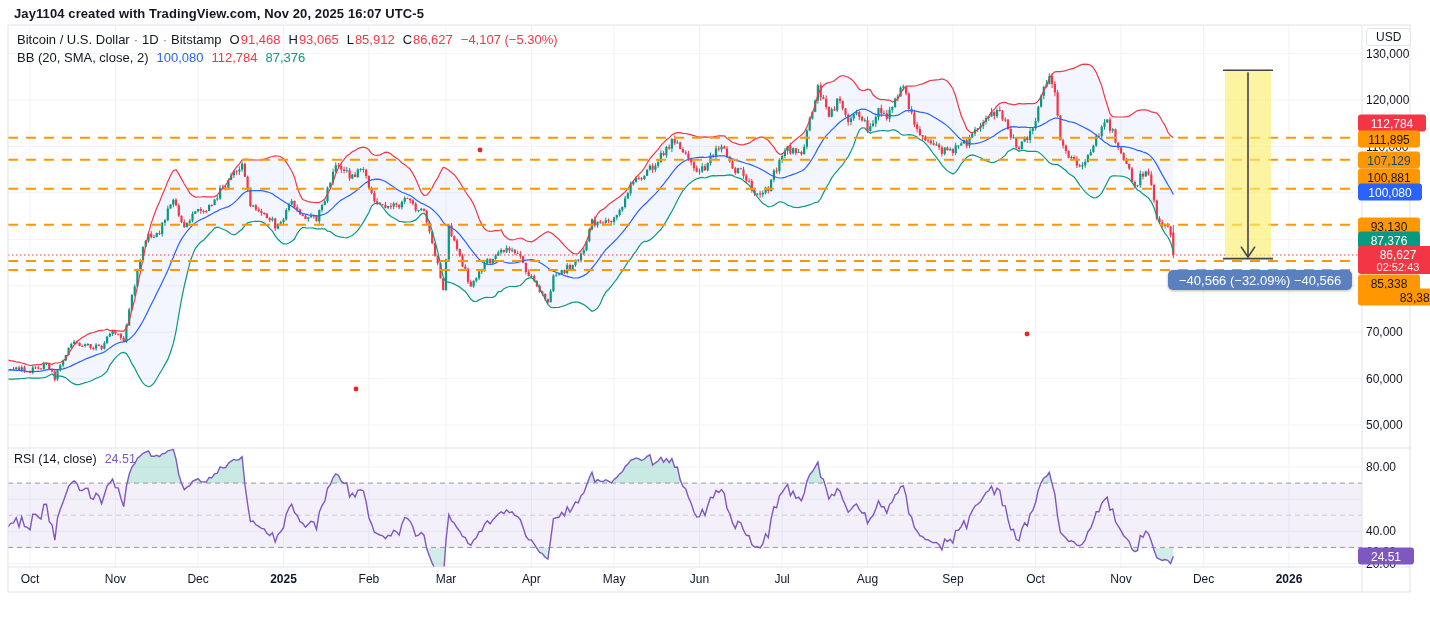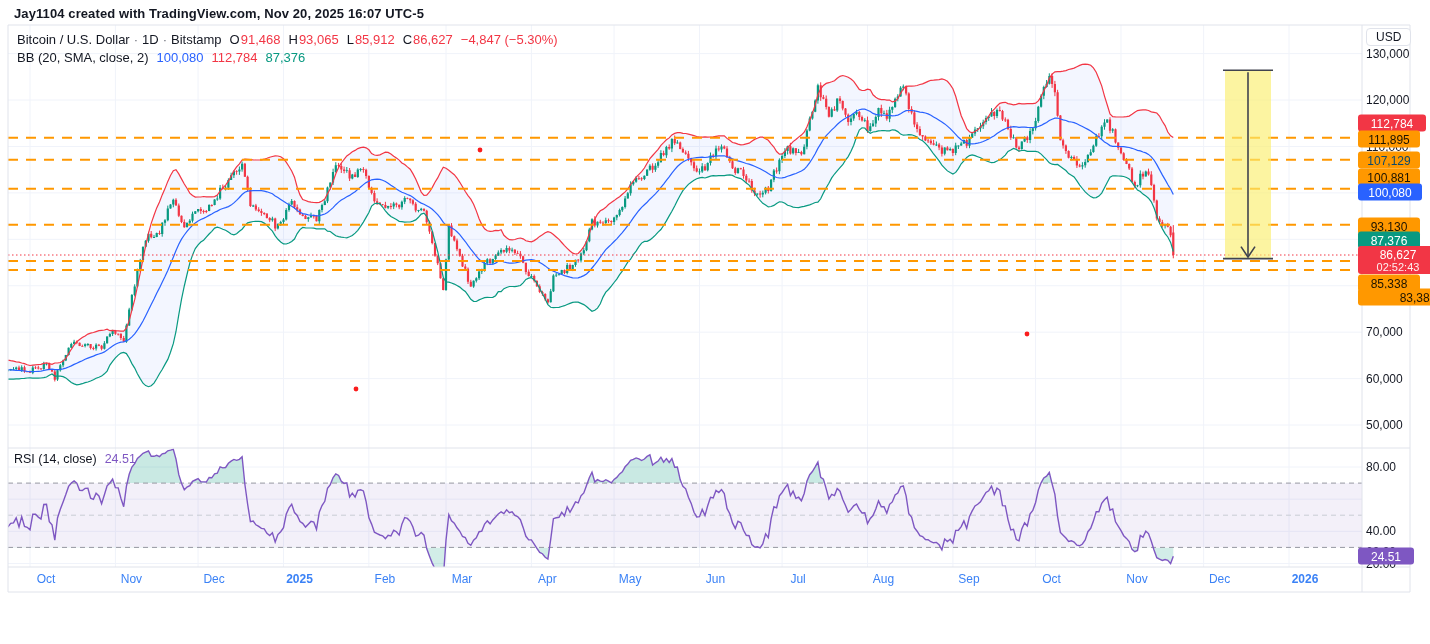--- a/index.html
+++ b/index.html
@@ -9,21 +9,21 @@
   .title{position:absolute;left:14px;top:6px;font-size:13px;font-weight:600;letter-spacing:.1px;z-index:5;}
   .legend{position:absolute;left:17px;top:31px;z-index:5;font-size:13px;line-height:18px;}
   .lrow{display:flex;align-items:baseline;white-space:nowrap;}
   .lrow .gap{width:8px;display:inline-block;}
   .sep{color:#6a6d78;padding:0 4px;}
   .red{color:#f23645;} .blue{color:#2962ff;} .teal{color:#089981;} .purple{color:#7e57c2;}
   .ohlc-letter{color:#131722;margin-left:8px;margin-right:1px;}
   .rsi-legend{position:absolute;left:14px;top:452px;z-index:5;font-size:12.5px;}
   .overlay{position:absolute;inset:0;z-index:4;pointer-events:none;}
   .ptick{position:absolute;left:1366px;font-size:12px;color:#131722;transform:translateY(-50%);white-space:nowrap;}
-  .ttick{position:absolute;top:572px;transform:translateX(-50%);font-size:12px;color:#3b82f6;white-space:nowrap;margin-left:16px;}
+  .ttick{position:absolute;top:572px;transform:translateX(-50%);font-size:12px;color:#0f172a;white-space:nowrap;}
   .ttick.bold{font-weight:700;}
   .badge{position:absolute;left:1358px;min-width:46px;text-align:center;font-size:12px;font-weight:500;
          border-radius:3px;padding:1.5px 5px;transform:translateY(-50%);white-space:nowrap;z-index:6;}
   .badge .sub{display:block;font-size:11px;line-height:11px;opacity:.92;font-weight:400;}
   .usd-pill{position:absolute;left:1366px;top:28px;border:1px solid #e0e3eb;border-radius:4px;
             padding:1px 9px;font-size:12px;font-weight:500;background:#fff;z-index:5;}
   .measure-tip{position:absolute;left:1168px;top:270px;background:#5b80c0;color:#fff;font-size:13px;
                font-weight:500;padding:2.5px 11px;border-radius:5px;white-space:nowrap;z-index:7;
                box-shadow:0 1px 3px rgba(0,0,0,.28);}
   .footer{position:absolute;left:12px;top:601px;display:flex;align-items:center;gap:8px;z-index:5;}
@@ -140,21 +140,21 @@
       <span>Bitstamp</span>
       <span class="ohlc-letter">O</span>
       <span class="red">91,468</span>
       <span class="ohlc-letter">H</span>
       <span class="red">93,065</span>
       <span class="ohlc-letter">L</span>
       <span class="red">85,912</span>
       <span class="ohlc-letter">C</span>
       <span class="red">86,627</span>
       <span class="gap"></span>
-      <span class="red">−4,847 (−5.30%)</span>
+      <span class="red">−4,107 (−5.30%)</span>
     </div>
     <div class="lrow">
       <span>BB (20, SMA, close, 2)</span>
       <span class="gap"></span>
       <span class="blue">100,080</span>
       <span class="gap"></span>
       <span class="red">112,784</span>
       <span class="gap"></span>
       <span class="teal">87,376</span>
     </div>
@@ -201,15 +201,16 @@
       <div class="badge" style="top: 177px; background: rgb(255, 152, 0); color: rgb(28, 20, 0); min-width: 52px;">100,881</div>
       <div class="badge" style="top: 192px; background: rgb(41, 98, 255); color: rgb(255, 255, 255); min-width: 54px;">100,080</div>
       <div class="badge" style="top: 226px; background: rgb(255, 152, 0); color: rgb(28, 20, 0); min-width: 52px;">93,130</div>
       <div class="badge" style="top: 240px; background: rgb(8, 153, 129); color: rgb(255, 255, 255); min-width: 52px;">87,376</div>
       <div class="badge" style="top: 260px; background: rgb(242, 54, 69); color: rgb(255, 255, 255); min-width: 70px;">86,627<span class="sub">02:52:43</span></div>
       <div class="badge" style="top: 283px; background: rgb(255, 152, 0); color: rgb(28, 20, 0); min-width: 52px;">85,338</div>
       <div class="badge" style="top: 297px; background: rgb(255, 152, 0); color: rgb(28, 20, 0); min-width: 52px; padding-left: 34px;">83,385</div>
       <div class="badge" style="top: 556px; background: rgb(126, 87, 194); color: rgb(255, 255, 255);">24.51</div>
     </div>
 
+  <div class="measure-tip">−40,566 (−32.09%) −40,566</div>
 
 
 </div>
 
 </body></html>

